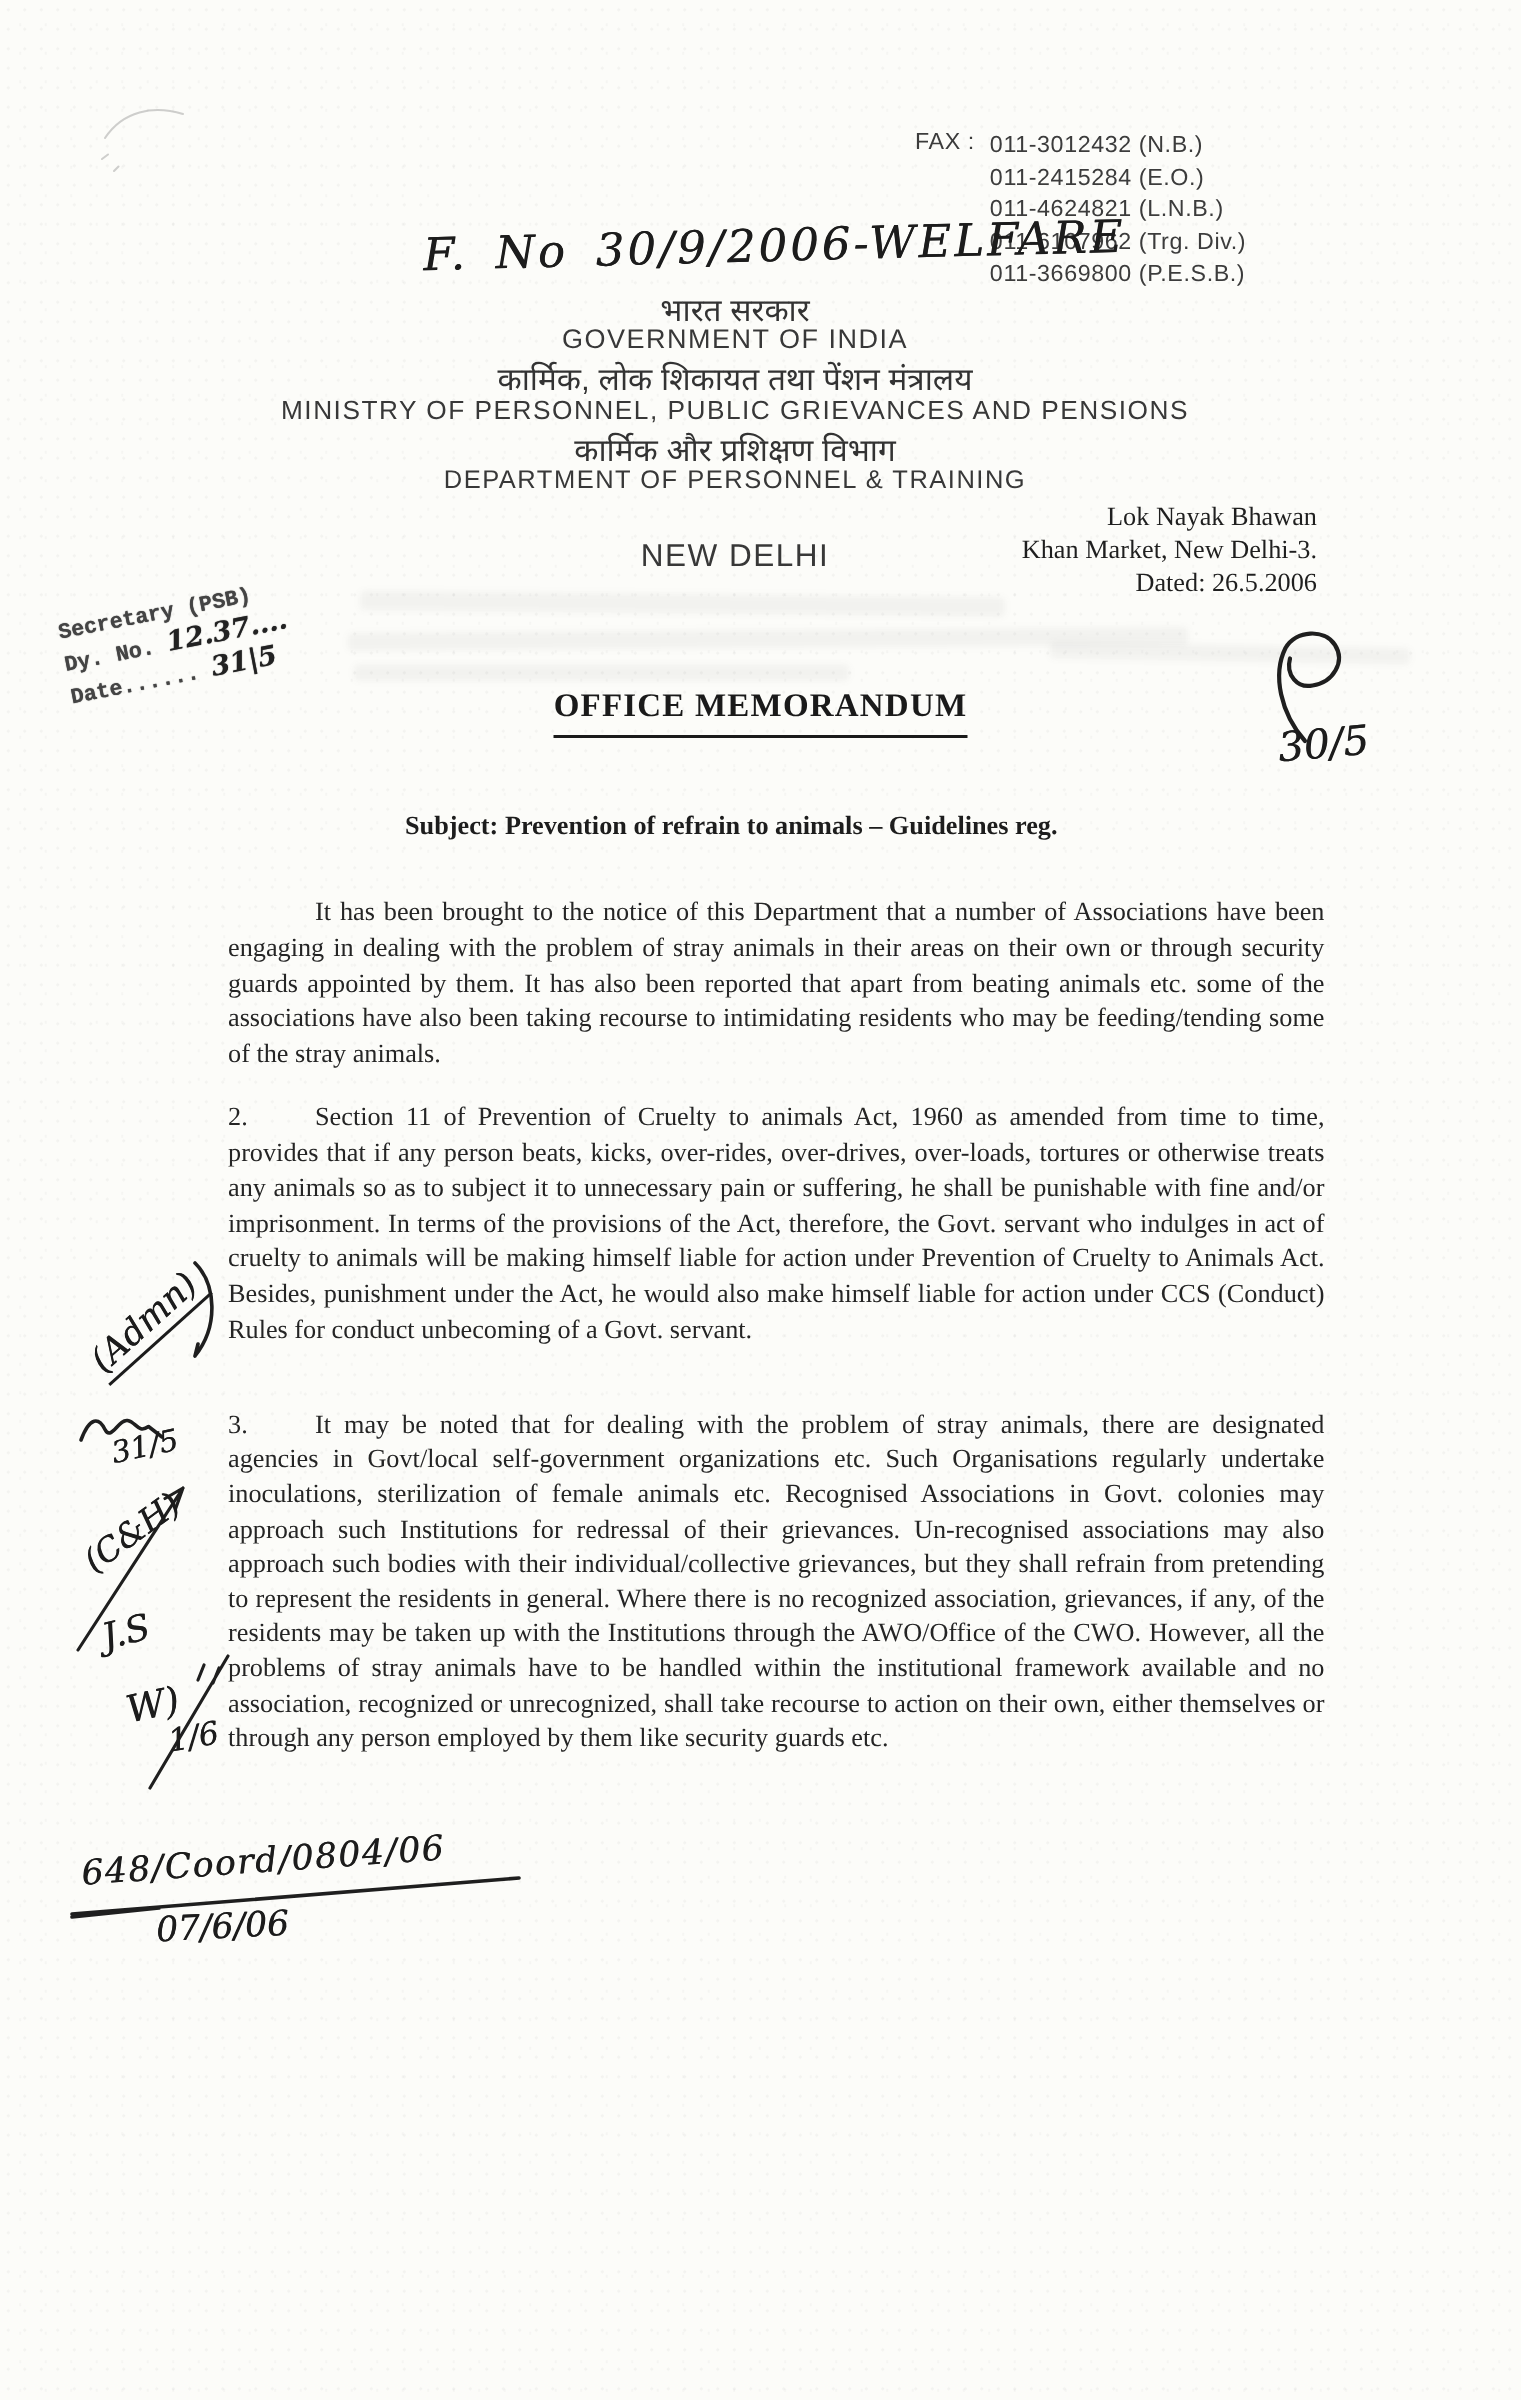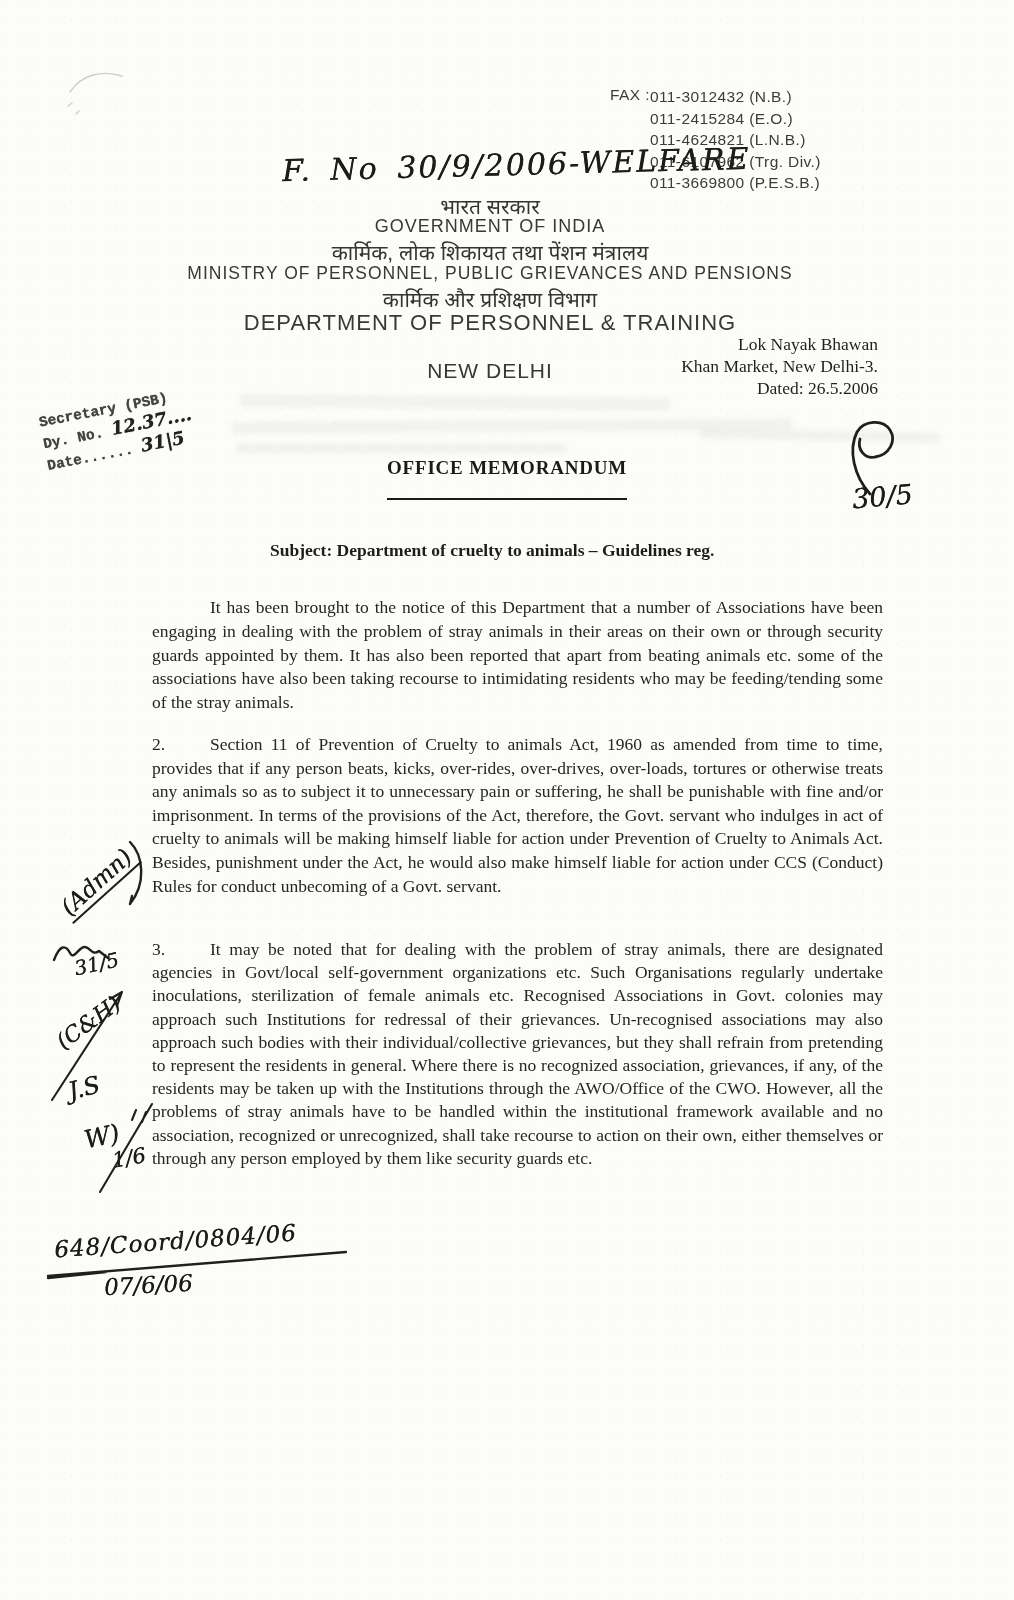--- a/index.html
+++ b/index.html
@@ -13,21 +13,21 @@
       radial-gradient(rgba(40,40,40,0.03) 0.7px, transparent 0.8px);
     background-size:11px 13px, 17px 19px;
     background-position:0 0, 5px 7px;
     overflow:hidden;
     font-family:"Liberation Serif", serif;
     color:#262626;
   }
   .abs{position:absolute;}
 
   
-  .fax{left:610px;top:86px;display:flex;
+  .fax{left:610px;top:86px;display:flex;gap:10px;
        font-family:"Liberation Sans", sans-serif;font-size:15.5px;
        color:#3c3c3c;letter-spacing:0.4px;}
   .fax .label{white-space:nowrap;}
   .fax .lines div{line-height:21.5px;white-space:nowrap;}
 
   
   .hw{font-family:"DejaVu Serif", serif;font-style:italic;color:#1c1c1c;
       text-shadow:0.3px 0 0 currentColor;white-space:nowrap;}
 
   .fno{left:282px;top:147px;font-size:30px;letter-spacing:2px;word-spacing:7px;
@@ -45,22 +45,22 @@
 
   
   .stamp{left:42px;top:398px;transform:rotate(-11deg);
          font-family:"Liberation Mono", monospace;font-weight:700;
          font-size:14.5px;line-height:20px;color:#444;
          text-shadow:0 0 0.7px #444;}
   .stamp .hwv{font-family:"DejaVu Serif", serif;font-style:italic;
               font-size:18px;color:#222;}
 
   .om-title{left:0;top:457px;width:1014px;text-align:center;}
-  .om-title span{font-weight:bold;font-size:19px;letter-spacing:0.8px;
-                 color:#1a1a1a;border-bottom:2.2px solid #1a1a1a;padding-bottom:20px;}
+  .om-title span{font-weight:bold;font-size:22px;letter-spacing:0.8px;
+                 color:#1a1a1a;border-bottom:2.2px solid #1a1a1a;padding-bottom:8px;}
 
   .subject{left:270px;top:540px;width:560px;font-weight:bold;
            font-size:17.5px;color:#1d1d1d;}
 
   .body-par{left:152px;width:731px;font-size:17.5px;text-align:justify;
             color:#252525;}
   .p1{top:596px;line-height:23.8px;text-indent:58px;}
   .p2{top:733px;line-height:23.6px;}
   .p3{top:938px;line-height:23.2px;}
   .pnum{display:inline-block;width:58px;}
@@ -104,21 +104,21 @@
     </div>
   </div>
 
   <div class="abs hw fno">F. No 30/9/2006-WELFARE</div>
 
   <div class="abs lh lh-en" style="top:216px;font-size:18px">GOVERNMENT OF INDIA</div>
   <div class="abs lh lh-hi" style="top:192px">भारत सरकार</div>
   <div class="abs lh lh-hi" style="top:238px">कार्मिक, लोक शिकायत तथा पेंशन मंत्रालय</div>
   <div class="abs lh lh-en" style="top:263px;font-size:17.5px">MINISTRY OF PERSONNEL, PUBLIC GRIEVANCES AND PENSIONS</div>
   <div class="abs lh lh-hi" style="top:285px">कार्मिक और प्रशिक्षण विभाग</div>
-  <div class="abs lh lh-en" style="top:310px;font-size:22px">DEPARTMENT OF PERSONNEL &amp; TRAINING</div>
+  <div class="abs lh lh-en" style="top:310px;font-size:17px">DEPARTMENT OF PERSONNEL &amp; TRAINING</div>
   <div class="abs lh lh-en" style="top:359px;font-size:21px">NEW DELHI</div>
 
   <div class="abs addr">
     <div>Lok Nayak Bhawan</div>
     <div>Khan Market, New Delhi-3.</div>
     <div>Dated: 26.5.2006</div>
   </div>
 
   <div class="abs stamp">
     <div>Secretary (PSB)</div>
@@ -139,21 +139,21 @@
 
   <div class="abs om-title">
     <span>OFFICE MEMORANDUM</span>
   </div>
 
   <svg class="abs" style="left:836px;top:418px" width="82" height="78">
     <path class="stroke" style="stroke-width:2.8" d="M34,76 C18,58 12,32 21,14 C28,2 47,1 54,12 C61,23 53,37 39,39 C29,41 21,32 24,21"></path>
   </svg>
   <div class="abs hw ann sign305">30/5</div>
 
-  <div class="abs subject">Subject: Department of cruelty to animals – Guidelines reg.</div>
+  <div class="abs subject">Subject: Prevention of refrain to animals – Guidelines reg.</div>
 
   <div class="abs body-par p1">It has been brought to the notice of this Department that a number of Associations have been engaging in dealing with the problem of stray animals in their areas on their own or through security guards appointed by them.  It has also been reported that apart from beating animals etc. some of the associations have also been taking recourse to intimidating residents who may be feeding/tending some of the stray animals.</div>
 
   <div class="abs body-par p2">
     <span class="pnum">2.</span><span>Section 11 of Prevention of Cruelty to animals Act, 1960 as amended from time to time, provides that if any person beats, kicks, over-rides, over-drives, over-loads, tortures or otherwise treats any animals so as to subject it to unnecessary pain or suffering, he shall be punishable with fine and/or imprisonment.  In terms of the provisions of the Act, therefore, the Govt. servant who indulges in act of cruelty to animals will be making himself liable for action under Prevention of Cruelty to Animals Act.  Besides, punishment under the Act, he would also make himself liable for action under CCS (Conduct) Rules for conduct unbecoming of a Govt. servant.</span>
   </div>
 
   <div class="abs body-par p3">
     <span class="pnum">3.</span><span>It may be noted that for dealing with the problem of stray animals, there are designated agencies in Govt/local self-government organizations etc.  Such Organisations regularly undertake inoculations, sterilization of female animals etc.  Recognised Associations in Govt. colonies may approach such Institutions for redressal of their grievances.  Un-recognised associations may also approach such bodies with their individual/collective grievances, but they shall refrain from pretending to represent the residents in general.  Where there is no recognized association, grievances, if any, of the residents may be taken up with the Institutions through the AWO/Office of the CWO.  However, all the problems of stray animals have to be handled within the institutional framework available and no association, recognized or unrecognized, shall take recourse to action on their own, either themselves or through any  person employed by them like security guards etc.</span>
   </div>

